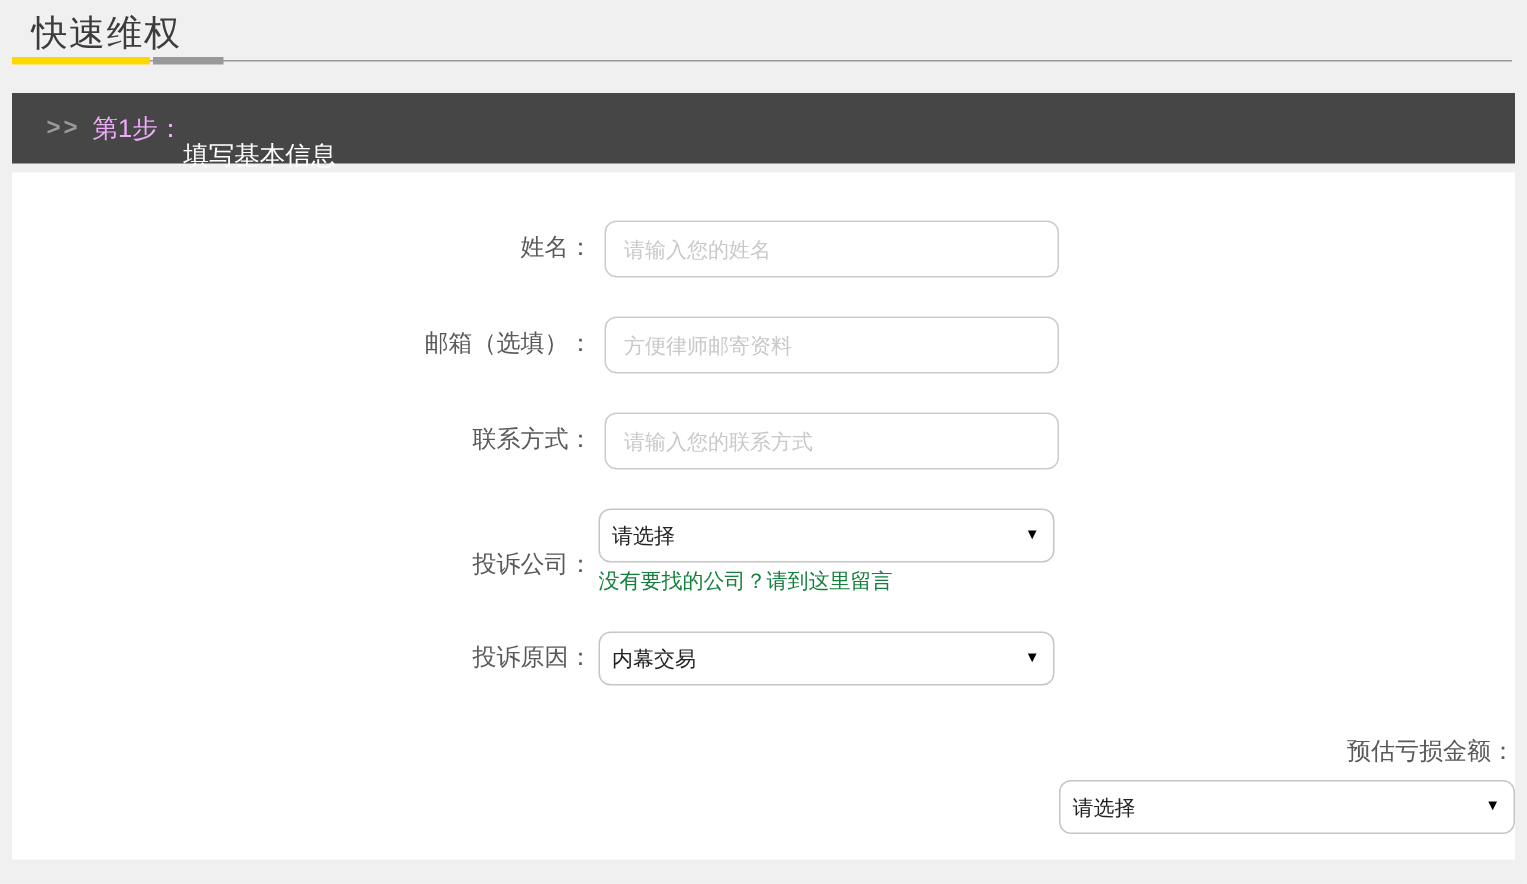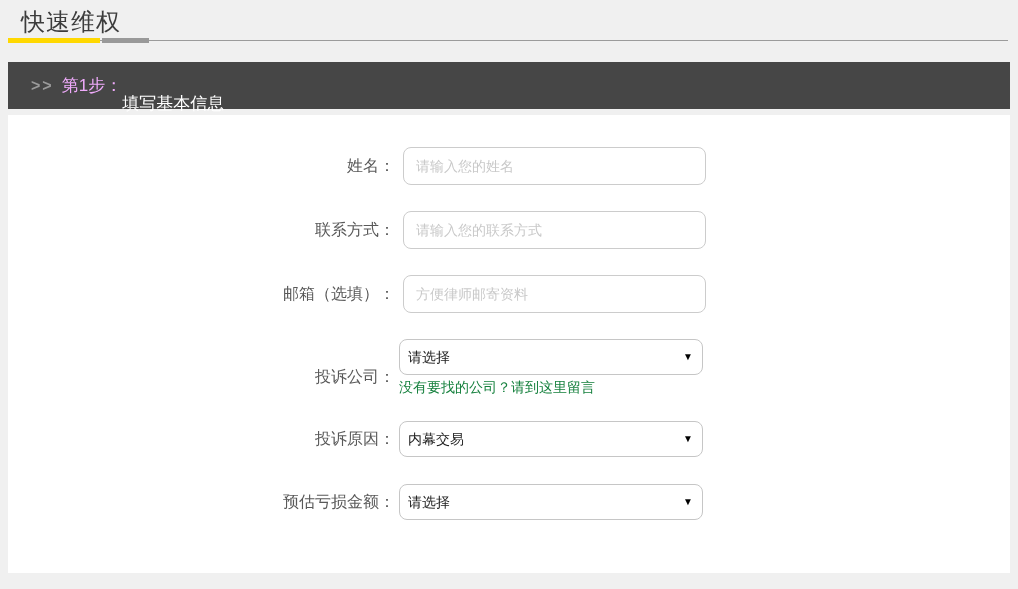--- a/index.html
+++ b/index.html
@@ -45,21 +45,21 @@
   .step-banner .step { color: #f0abfc; }
   .step-banner .banner-title { color: #ffffff; margin-top: 36px; }
 
   
   .panel {
     position: absolute; left: 8px; top: 115px; width: 1002px; height: 458px;
     background: #ffffff;
     padding-top: 32px;
   }
   .form-row { display: flex; align-items: flex-end; margin-bottom: 26px; }
-  .form-row.last { margin-bottom: 0; }
+  .form-row.last { margin-bottom: 0; flex-direction: column; }
   .label-col {
     width: 387px; text-align: right;
     font-size: 16px; color: #595959;
     line-height: 38px;
     white-space: nowrap;
   }
   .form-row.select-row .label-col { line-height: 36px; }
 
   .text-input {
     margin-left: 8px;
@@ -117,27 +117,27 @@
   </div>
 
   <div class="panel">
 
     <div class="form-row">
       <div class="label-col">姓名：</div>
       <input class="text-input" type="text" placeholder="请输入您的姓名" style="">
     </div>
 
     <div class="form-row">
-      <div class="label-col">联系方式：</div>
-      <input class="text-input" type="text" placeholder="请输入您的联系方式" style="">
+      <div class="label-col">邮箱（选填）：</div>
+      <input class="text-input" type="text" placeholder="方便律师邮寄资料" style="">
     </div>
 
     <div class="form-row">
-      <div class="label-col">邮箱（选填）：</div>
-      <input class="text-input" type="text" placeholder="方便律师邮寄资料" style="">
+      <div class="label-col">联系方式：</div>
+      <input class="text-input" type="text" placeholder="请输入您的联系方式" style="">
     </div>
 
     <div class="form-row select-row">
       <div class="label-col">投诉公司：</div>
       <div class="control-col">
         <div class="select-wrap">
           <select>
             <option>请选择</option>
           </select>
           <span class="select-caret">▼</span>

